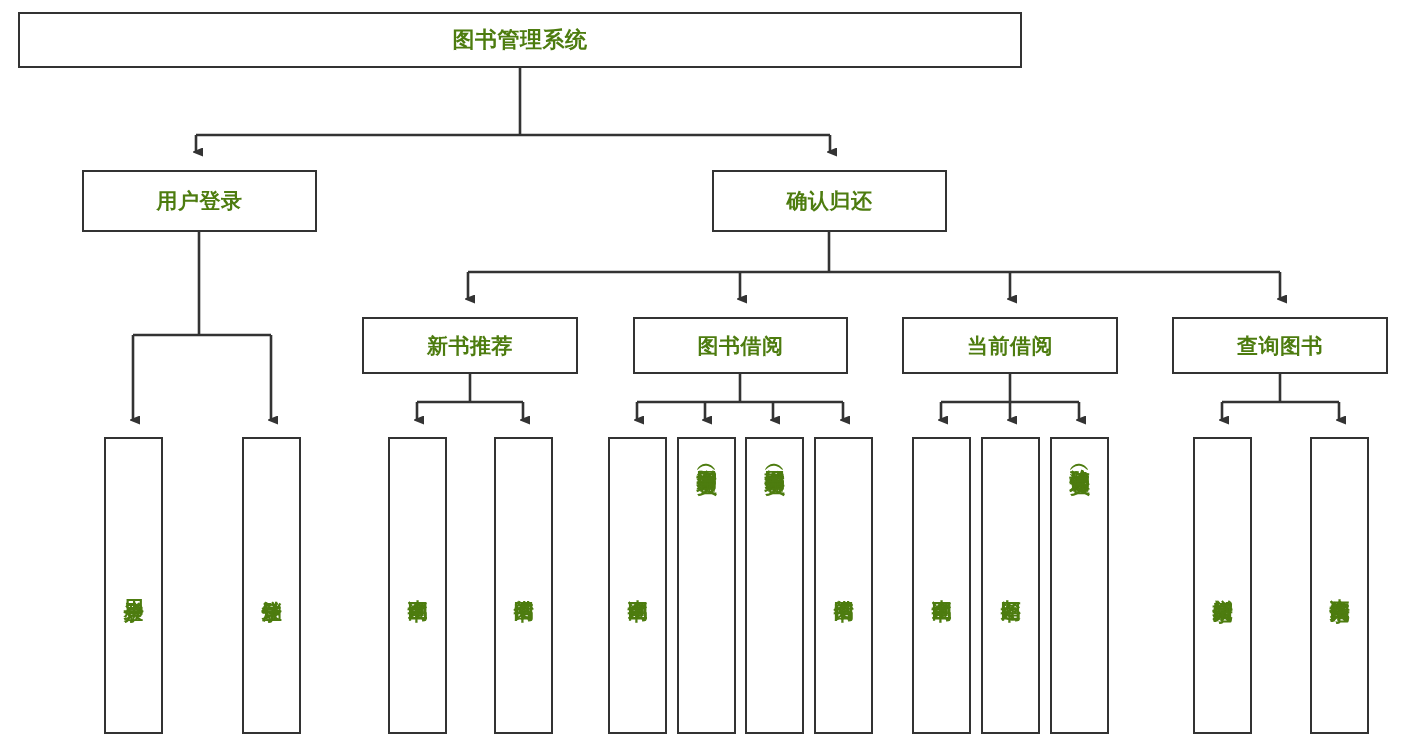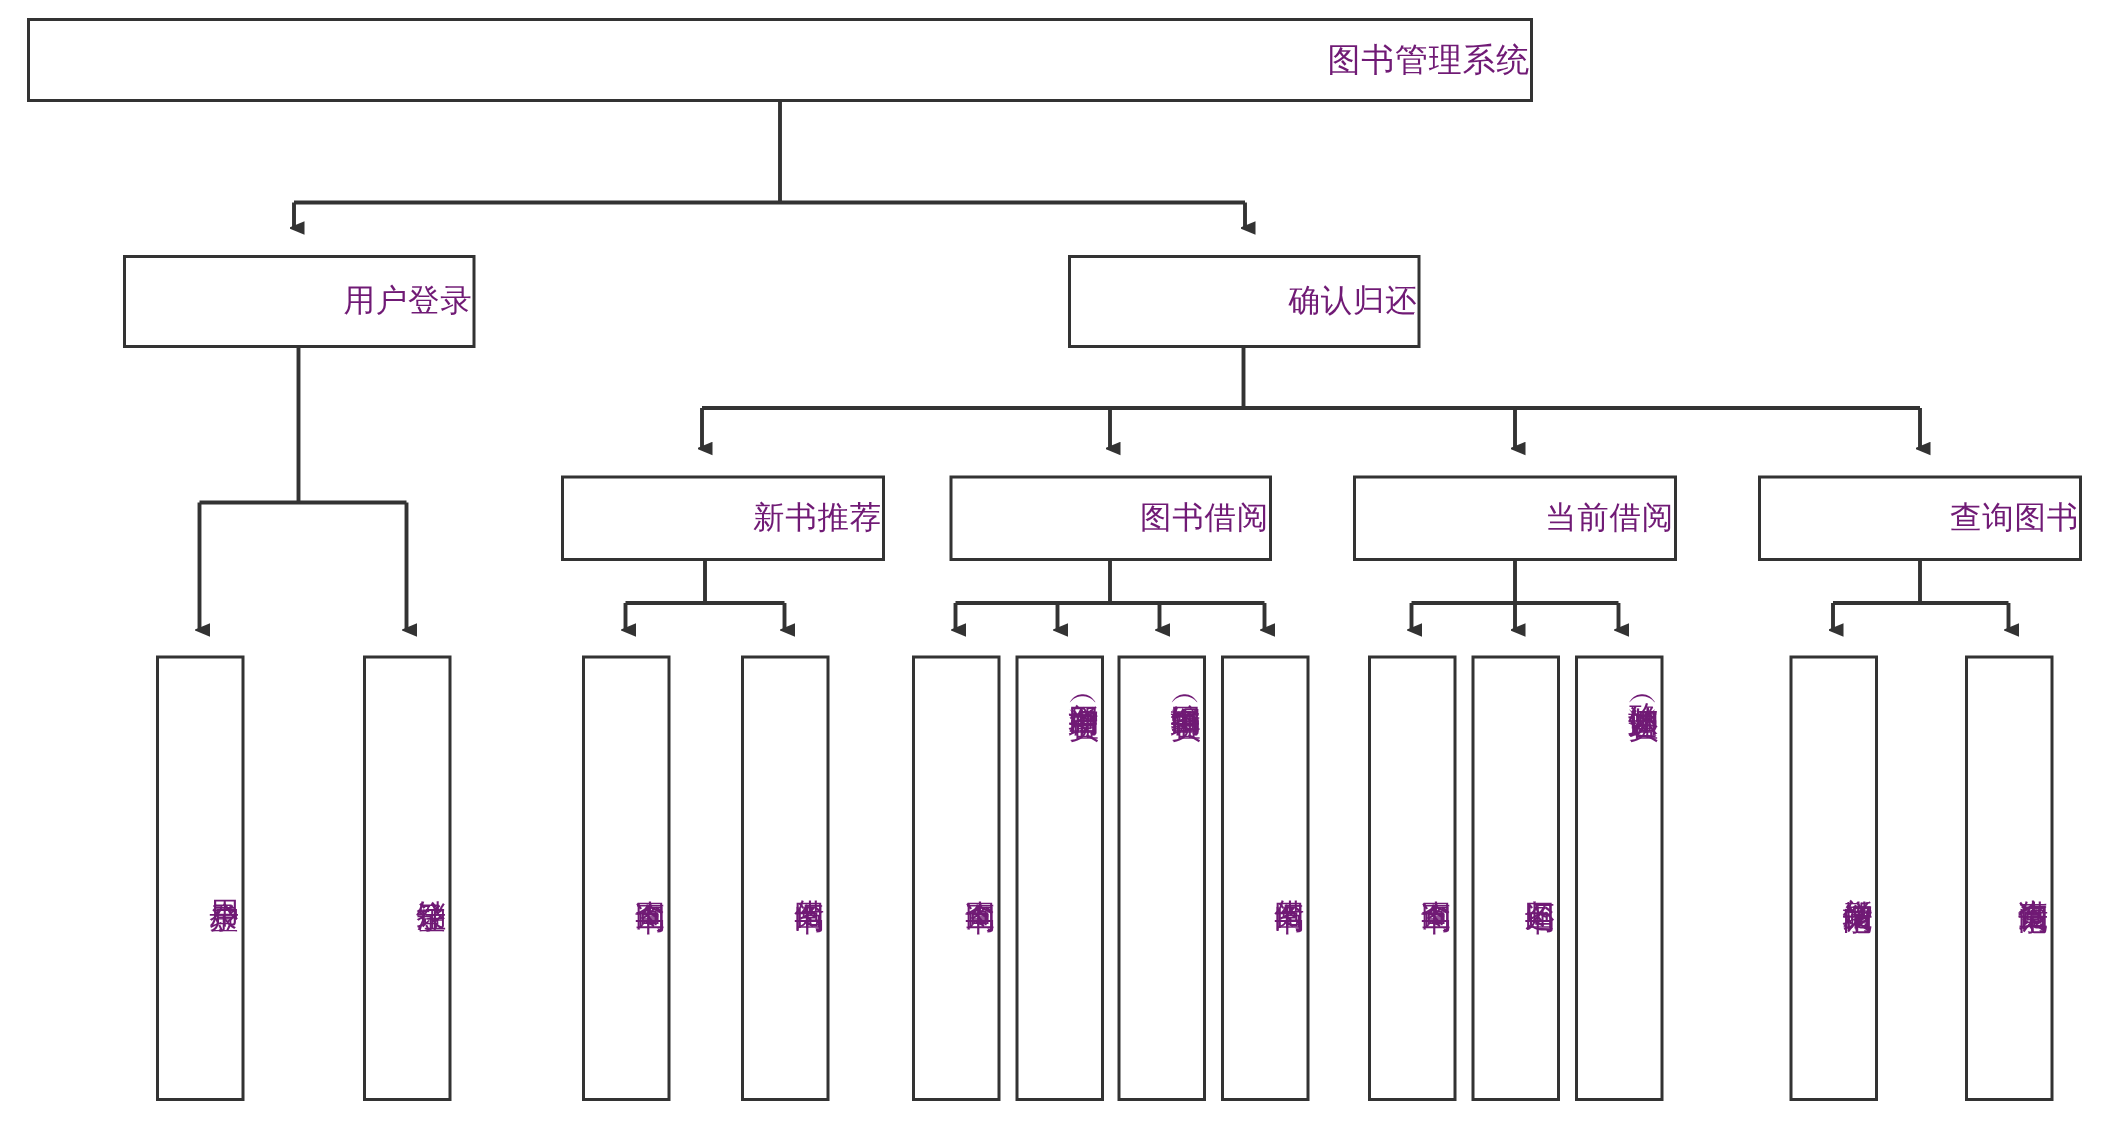--- a/index.html
+++ b/index.html
@@ -25,22 +25,23 @@
     height: 747px;
     pointer-events: none;
   }
   .node {
     position: absolute;
     box-sizing: border-box;
     background: #ffffff;
     border: 2px solid #333333;
     display: flex;
     align-items: center;
-    justify-content: flex-end;
-    color: #701a75;
+    justify-content: center;
+    color: #4d7c0f;
+    font-weight: bold;
   }
   .node.horiz {
     font-size: 21px;
     letter-spacing: 0.5px;
     line-height: 1.2;
   }
   .node.root {
     font-size: 22px;
   }
   .node.vert {
@@ -130,21 +131,21 @@
     <span>图书管理系统</span>
   </div>
 
   <div class="node horiz" style="left:82px; top:170px; width:235px; height:62px;">
     <span>用户登录</span>
   </div>
   <div class="node horiz" style="left:712px; top:170px; width:235px; height:62px;">
     <span>确认归还</span>
   </div>
 
-  <div class="node horiz" style="left:374px; top:317px; width:216px; height:57px;">
+  <div class="node horiz" style="left:362px; top:317px; width:216px; height:57px;">
     <span>新书推荐</span>
   </div>
   <div class="node horiz" style="left:902px; top:317px; width:216px; height:57px;">
     <span>当前借阅</span>
   </div>
   <div class="node horiz" style="left:633px; top:317px; width:215px; height:57px;">
     <span>图书借阅</span>
   </div>
   <div class="node horiz" style="left:1172px; top:317px; width:216px; height:57px;">
     <span>查询图书</span>

